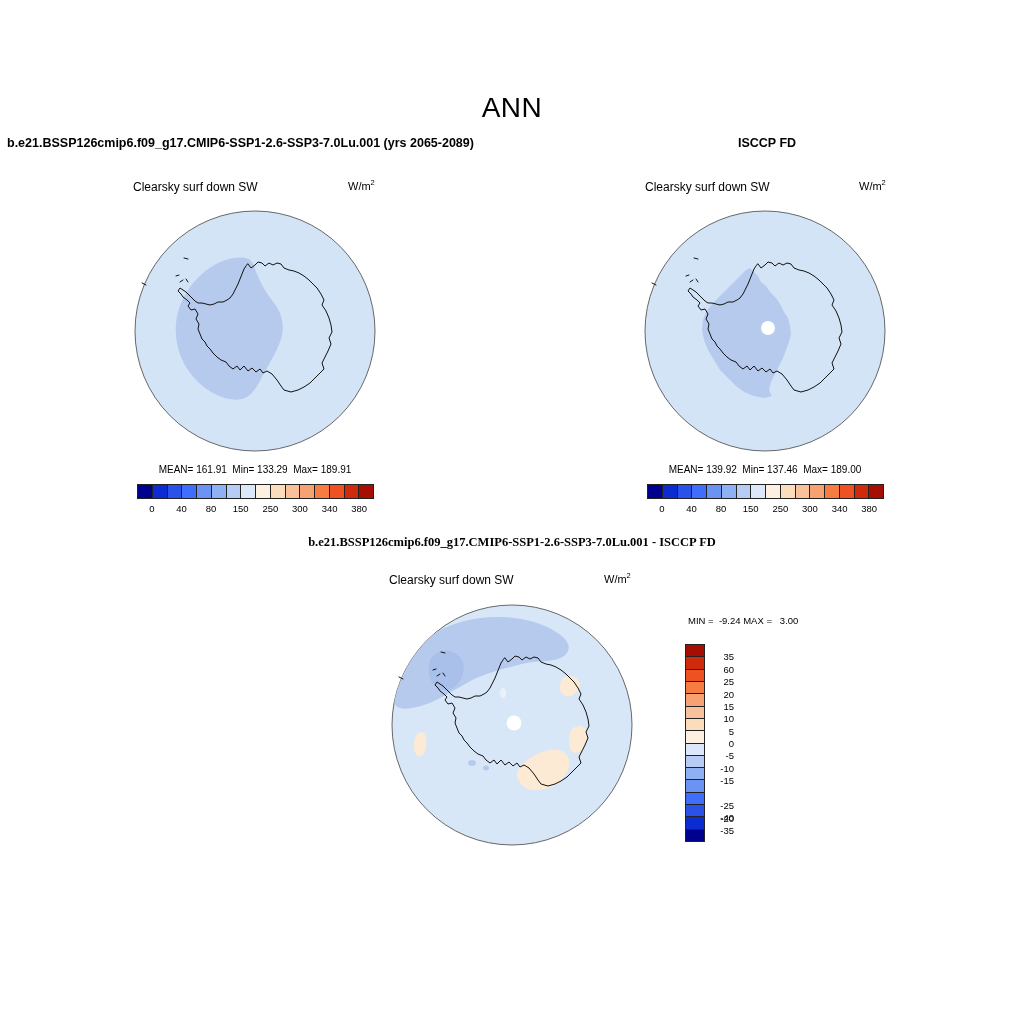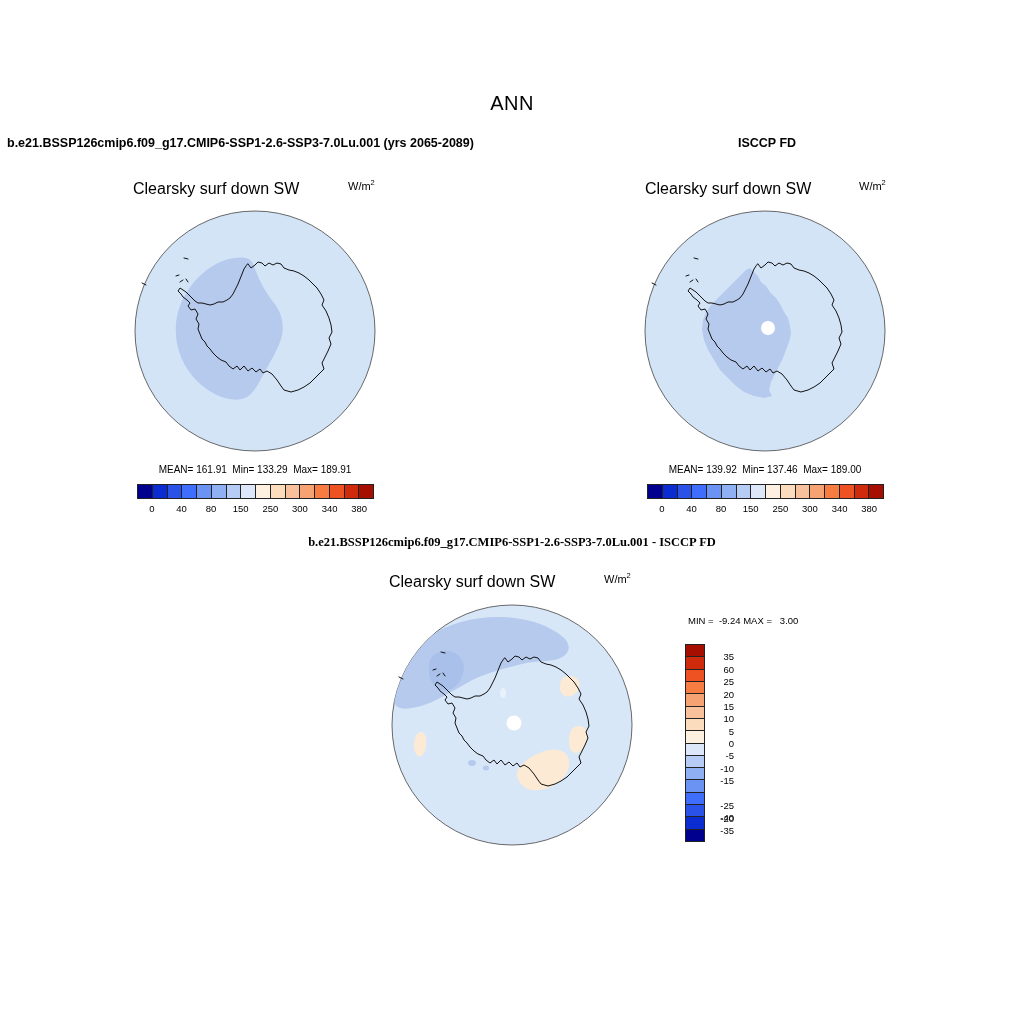--- a/index.html
+++ b/index.html
@@ -1,22 +1,22 @@
 <!DOCTYPE html>
 <html style="--base: #d4e4f7; --base-diff: #d8e7f8; --anomaly: #b6caee; --anomaly-deep: #a9c0ea; --positive: #fcead4; --pale: #e9f1fb; --pole: #ffffff; --coast: #111111; --edge: #444444;"><head>
 <meta charset="utf-8">
 <style>
   html,body{margin:0;padding:0;background:#fff;}
   body{width:1024px;height:1024px;position:relative;overflow:hidden;
        font-family:"Liberation Sans","DejaVu Sans",sans-serif;color:#000;}
   .abs{position:absolute;}
   .ctr{transform:translateX(-50%);}
-  .main-title{font-size:20px;letter-spacing:0.5px;}
+  .main-title{font-size:28px;letter-spacing:0.5px;}
   .panel-title{font-size:12.5px;font-weight:bold;white-space:nowrap;}
-  .field-label{font-size:16px;white-space:nowrap;}
+  .field-label{font-size:12px;white-space:nowrap;}
   .units{font-size:11px;white-space:nowrap;}
   .units sup{font-size:7.5px;}
   .stats{font-size:10px;white-space:pre;}
   .minmax{font-size:9.5px;white-space:pre;padding-left:40px;}
   .cbar{display:flex;border:1px solid #222;box-sizing:border-box;}
   .cb-seg{flex:1 1 0;border-right:1px solid #222;}
   .cb-seg:last-child{border-right:none;}
   .tickrow{position:absolute;}
   .cb-tick{position:absolute;top:0;transform:translateX(-50%);font-size:9.5px;}
   .vbar{display:flex;flex-direction:column;border:1px solid #222;box-sizing:border-box;}

